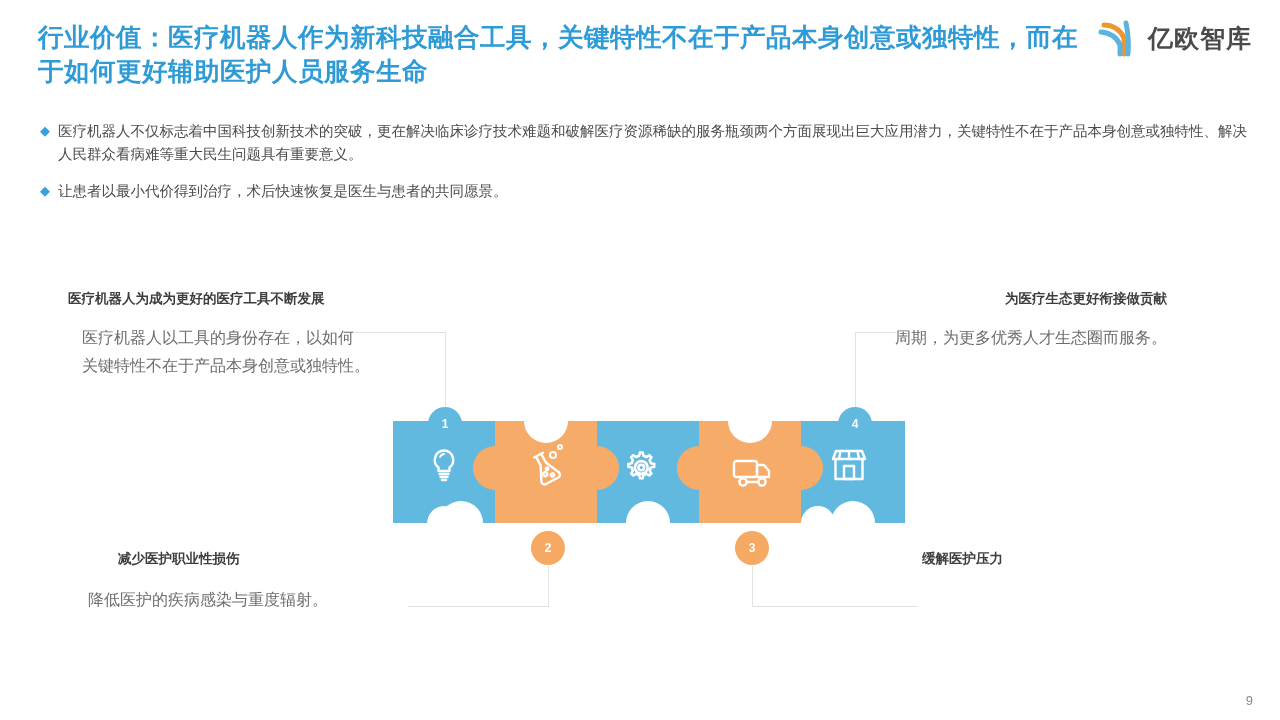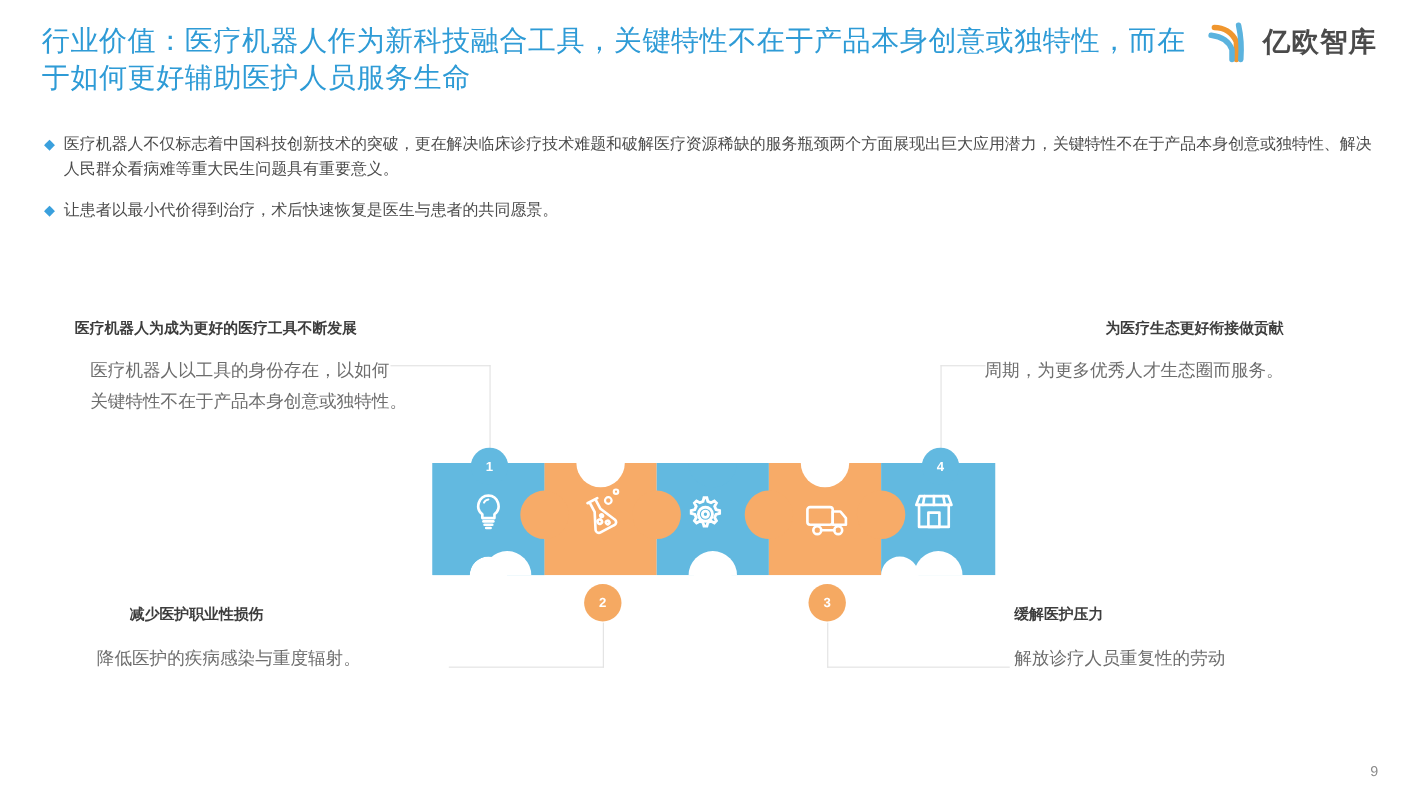--- a/index.html
+++ b/index.html
@@ -7,21 +7,21 @@
   body{
     width:1280px;height:720px;background:#ffffff;
     font-family:"Liberation Sans","DejaVu Sans",sans-serif;
     overflow:hidden;position:relative;
   }
   .slide{position:absolute;inset:0;}
 
   
   .title{
     position:absolute;left:38px;top:20px;width:1040px;
-    font-size:25.5px;font-weight:normal;line-height:34px;
+    font-size:25.5px;font-weight:bold;line-height:34px;
     color:#2e9bd6;letter-spacing:.5px;
   }
   .logo{
     position:absolute;right:28px;top:18px;
     display:flex;align-items:flex-start;gap:8px;
   }
   .logo-mark{width:42px;height:40px;position:relative;}
   .logo-text{
     font-size:25px;font-weight:bold;color:#4a4a4a;letter-spacing:1px;
     line-height:40px;
@@ -125,21 +125,20 @@
       <div class="lbl-body" style="margin-left:14px;">周期，为更多优秀人才生态圈而服务。</div>
     </div>
 
     <div class="lbl" style="left:118px;top:280px;">
       <div class="lbl-head" style="margin-bottom:18px;font-family:Liberation Serif, serif;">减少医护职业性损伤</div>
       <div class="lbl-body" style="margin-left:-30px;">降低医护的疾病感染与重度辐射。</div>
     </div>
 
     <div class="lbl" style="left:922px;top:280px;">
       <div class="lbl-head" style="margin-bottom:18px;">缓解医护压力</div>
-      <div class="lbl-body">解放诊疗人员重复性的劳动</div>
     </div>
 
     <div class="puzzle">
       <svg width="512" height="102" viewBox="0 0 512 102">
 
         <g>
           <path d="M0,0 H68 V0 A17,17 0 0 1 68,0 H102
                    V30 A17,17 0 0 1 102,64 V102
                    H68 A17,17 0 0 0 34,102 H0 Z" fill="#62b9e0"></path>
           <path d="M0,0 H102 V30 A17,17 0 0 1 102,64 V102 H68 A17,17 0 0 0 34,102 H0 Z" fill="#62b9e0"></path>

